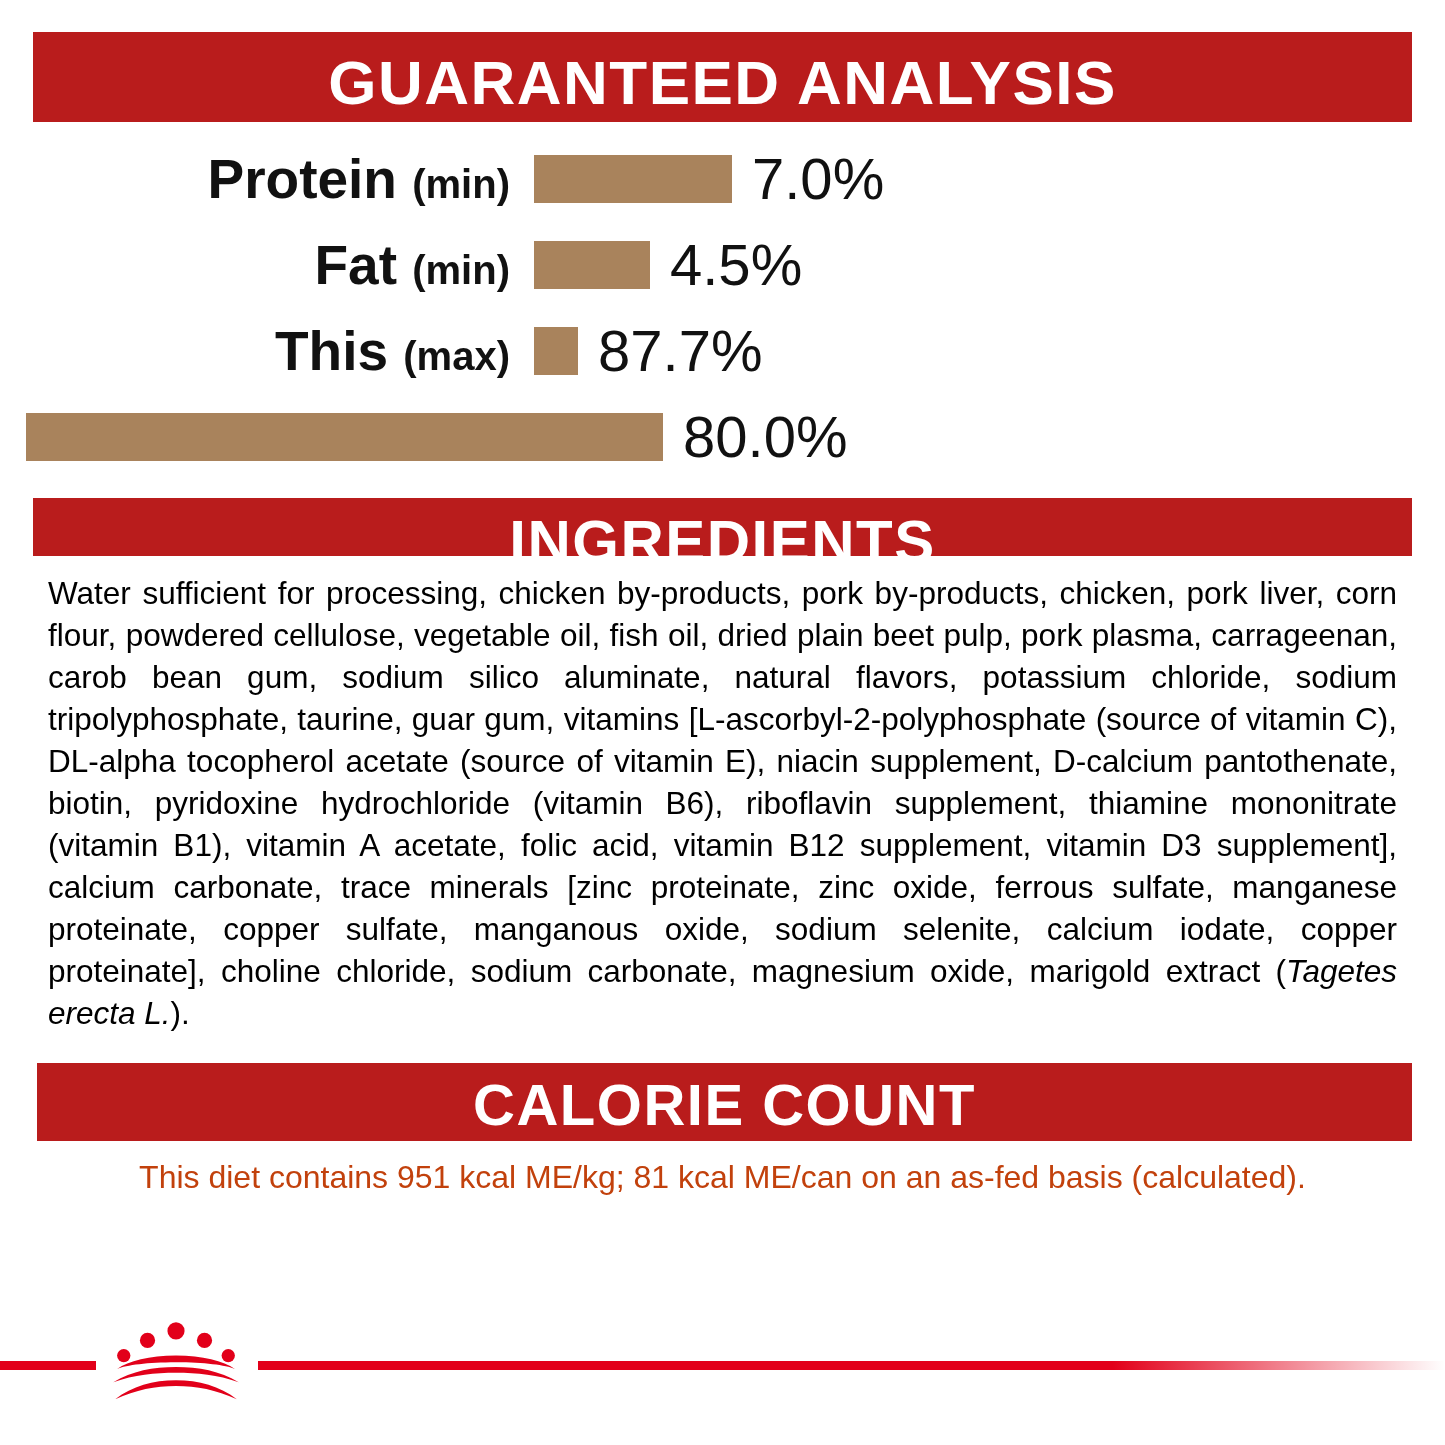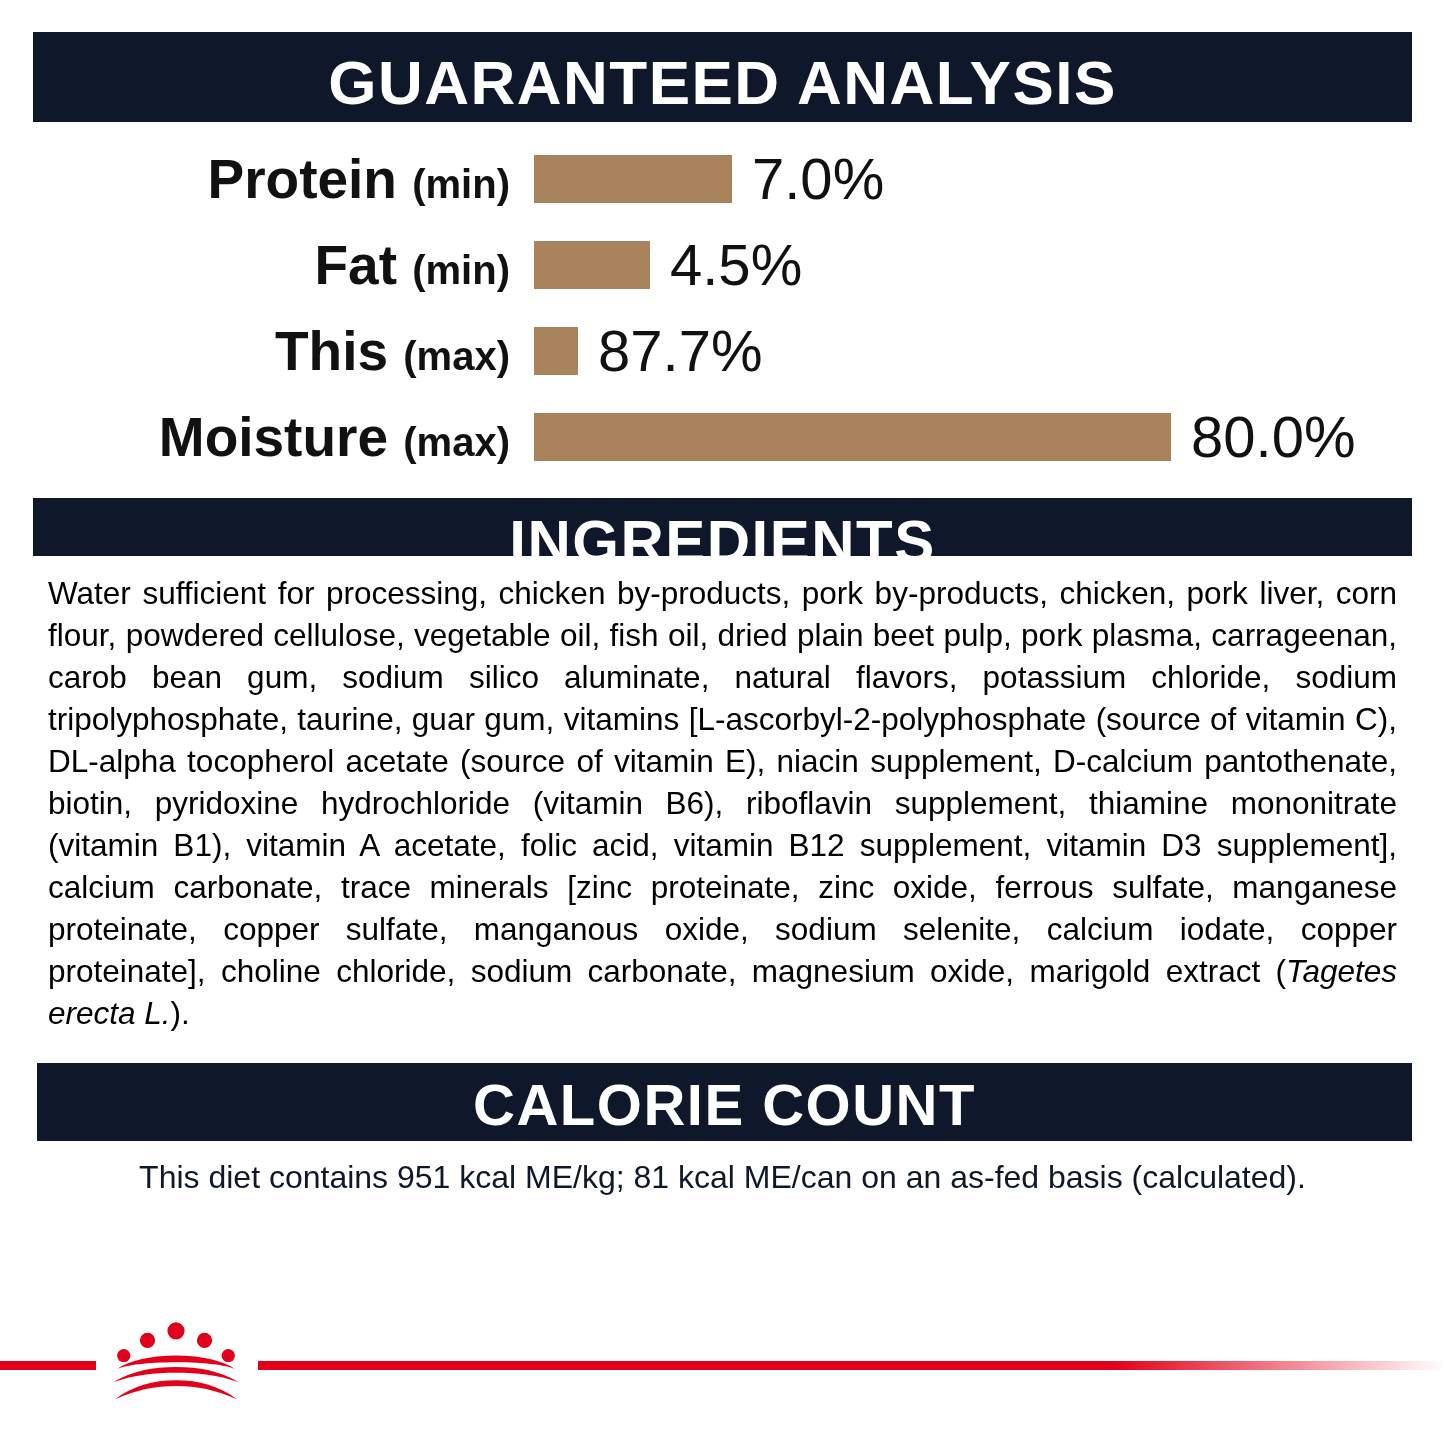--- a/index.html
+++ b/index.html
@@ -18,21 +18,21 @@
   }
 
   .sheet {
     position: absolute;
     inset: 0;
     padding: 0;
   }
 
   
   .band {
-    background: #0f172a;
+    background: #b91c1c;
     color: #ffffff;
     text-align: center;
     font-family: "Liberation Sans", sans-serif;
     font-weight: bold;
     letter-spacing: 1.5px;
     line-height: 1;
   }
   .band-ga {
     margin: 32px 33px 0 33px;
     height: 90px;
@@ -103,21 +103,21 @@
     color: #000000;
   }
   .ingredients em { font-style: italic; }
 
   
   .calorie {
     padding: 18px 48px 0 48px;
     text-align: center;
     font-family: "Liberation Sans", sans-serif;
     font-size: 32px;
-    color: #0f172a;
+    color: #c2410c;
   }
 
   
   .footer {
     position: absolute;
     left: 0;
     right: 0;
     bottom: 0;
     height: 140px;
   }
@@ -175,24 +175,20 @@
     <div class="ga-row">
       <div class="ga-label">
         <span>This</span>
         <span class="qual">(max)</span>
       </div>
       <div class="ga-bar" style="width:44px"></div>
       <div class="ga-value">87.7%</div>
     </div>
 
     <div class="ga-row">
-      <div class="ga-label">
-        <span>Moisture</span>
-        <span class="qual">(max)</span>
-      </div>
       <div class="ga-bar" style="width:637px"></div>
       <div class="ga-value">80.0%</div>
     </div>
 
   </div>
 
   <div class="band band-ing" style="margin-top:18px">INGREDIENTS</div>
 
   <div class="ingredients"><span>Water sufficient for processing, chicken by-products, pork by-products, chicken, pork liver, corn flour, powdered cellulose, vegetable oil, fish oil, dried plain beet pulp, pork plasma, carrageenan, carob bean gum, sodium silico aluminate, natural flavors, potassium chloride, sodium tripolyphosphate, taurine, guar gum, vitamins [L-ascorbyl-2-polyphosphate (source of vitamin C), DL-alpha tocopherol acetate (source of vitamin E), niacin supplement, D-calcium pantothenate, biotin, pyridoxine hydrochloride (vitamin B6), riboflavin supplement, thiamine mononitrate (vitamin B1), vitamin A acetate, folic acid, vitamin B12 supplement, vitamin D3 supplement], calcium carbonate, trace minerals [zinc proteinate, zinc oxide, ferrous sulfate, manganese proteinate, copper sulfate, manganous oxide, sodium selenite, calcium iodate, copper proteinate], choline chloride, sodium carbonate, magnesium oxide, marigold extract (</span><em>Tagetes erecta L.</em><span>).</span></div>
 

